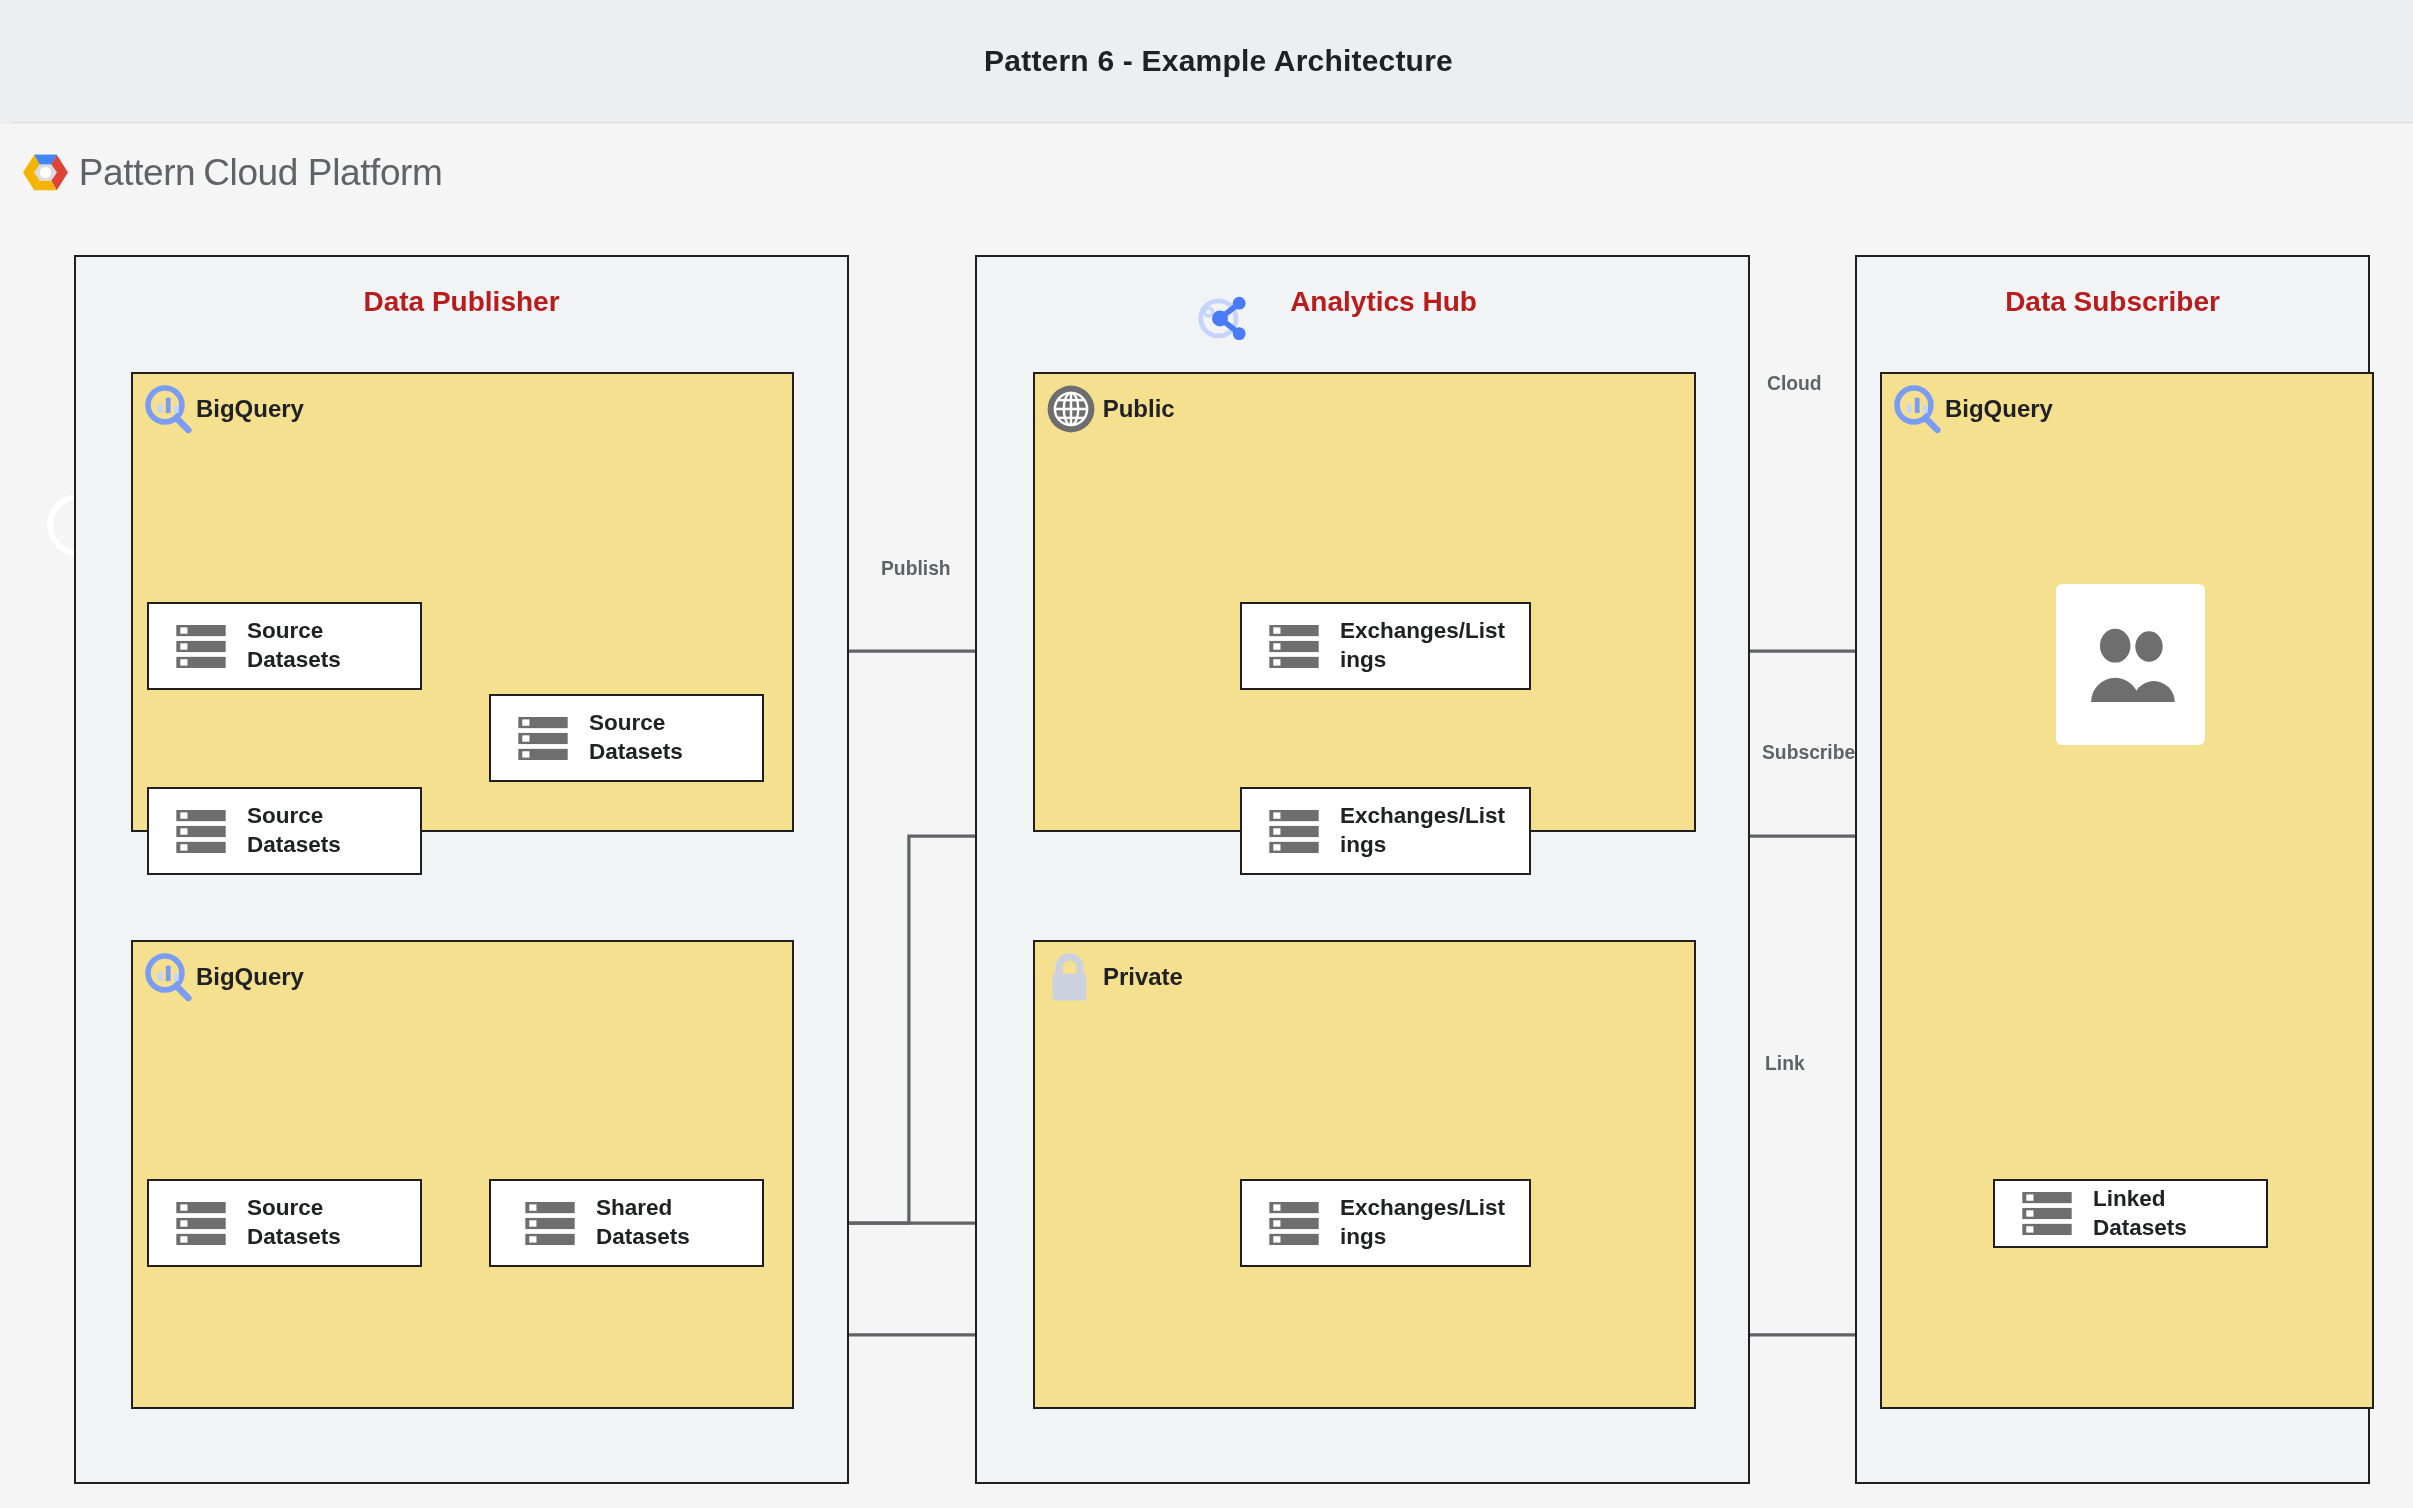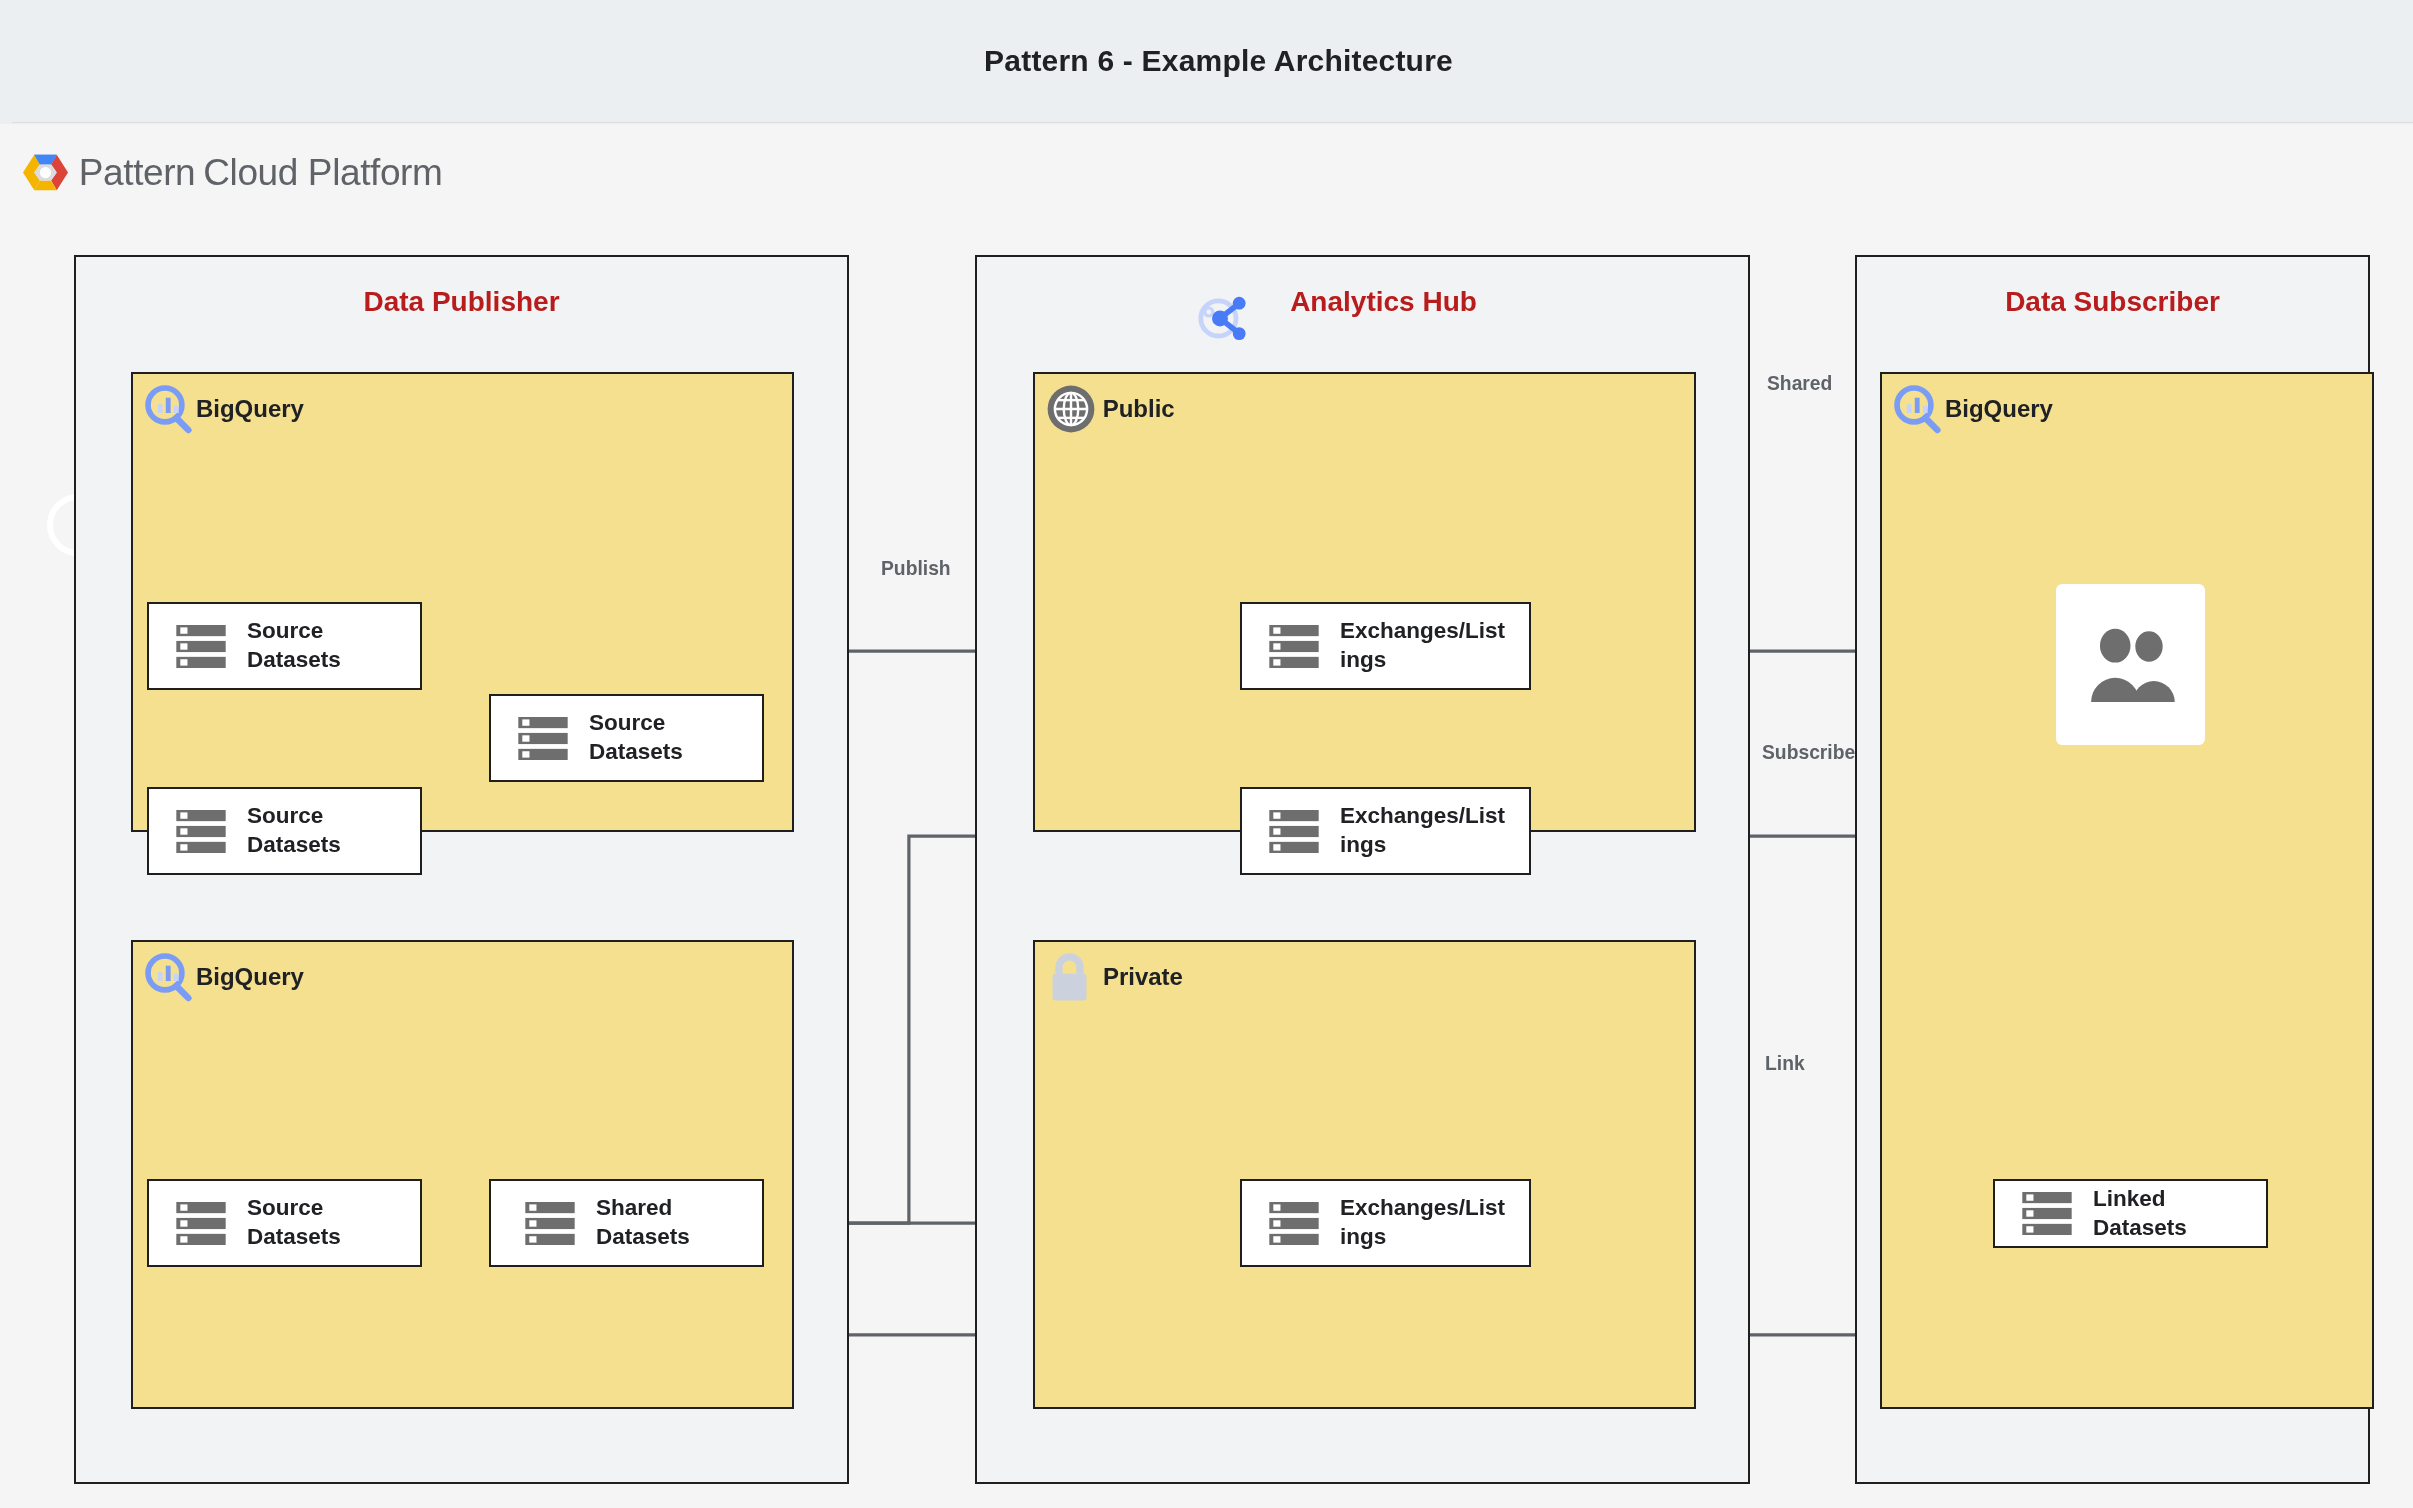--- a/index.html
+++ b/index.html
@@ -183,21 +183,21 @@
       <path d="M2556 655 L1910 655" marker-end="url(#ah)"></path>
 
       <path d="M2556 885 L1905 885 L1905 1338" marker-end="url(#ah)"></path>
 
       <path d="M779 1420 L779 1505 L2648 1505 L2648 1428" marker-end="url(#ah)"></path>
 
       <path d="M2648 1311 L2648 785" marker-end="url(#ah)"></path>
     </g>
   </svg>
 
-  <div class="edge-label" id="lbl-search">Shared</div>
+  <div class="edge-label" id="lbl-search">Cloud</div>
   <div class="edge-label" id="lbl-publish">Publish</div>
   <div class="edge-label" id="lbl-subscribe">Subscribe</div>
   <div class="edge-label" id="lbl-query">Query</div>
   <div class="edge-label" id="lbl-link">Link</div>
 
   <div class="zone" id="zone-publisher">
     <div class="zone-title">Data Publisher</div>
   </div>
 
   <div class="zone" id="zone-hub">

